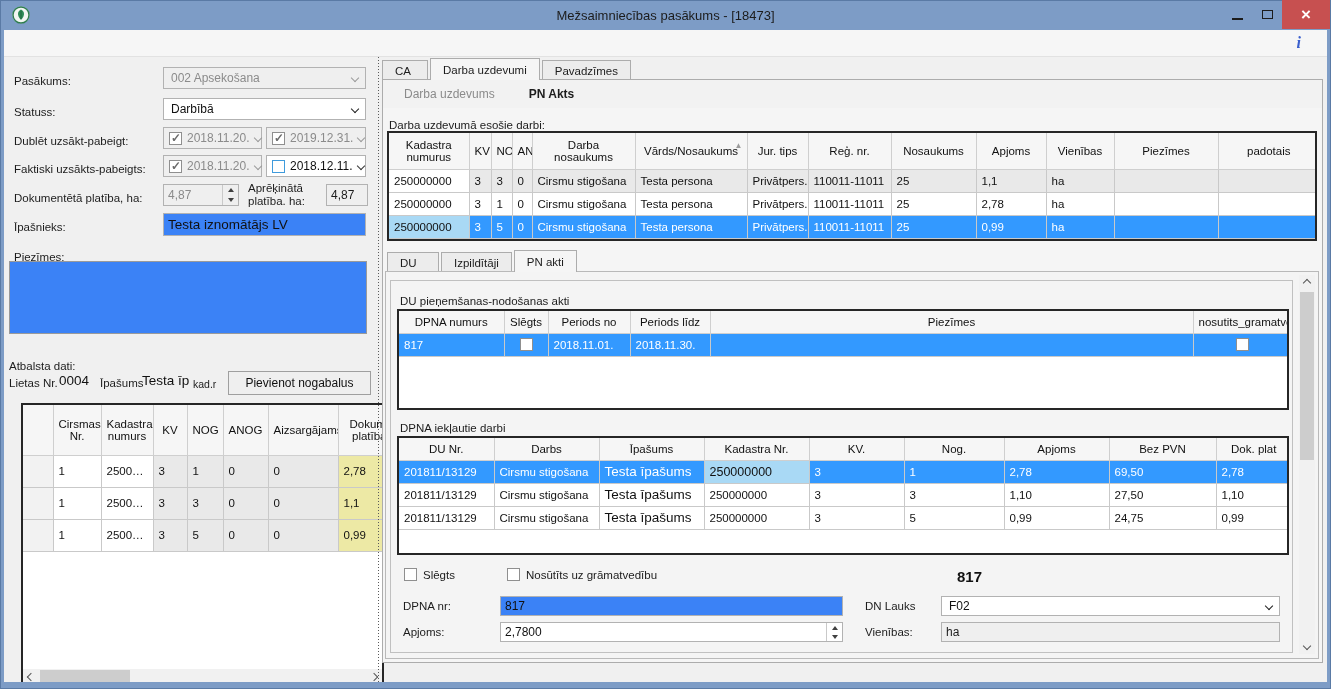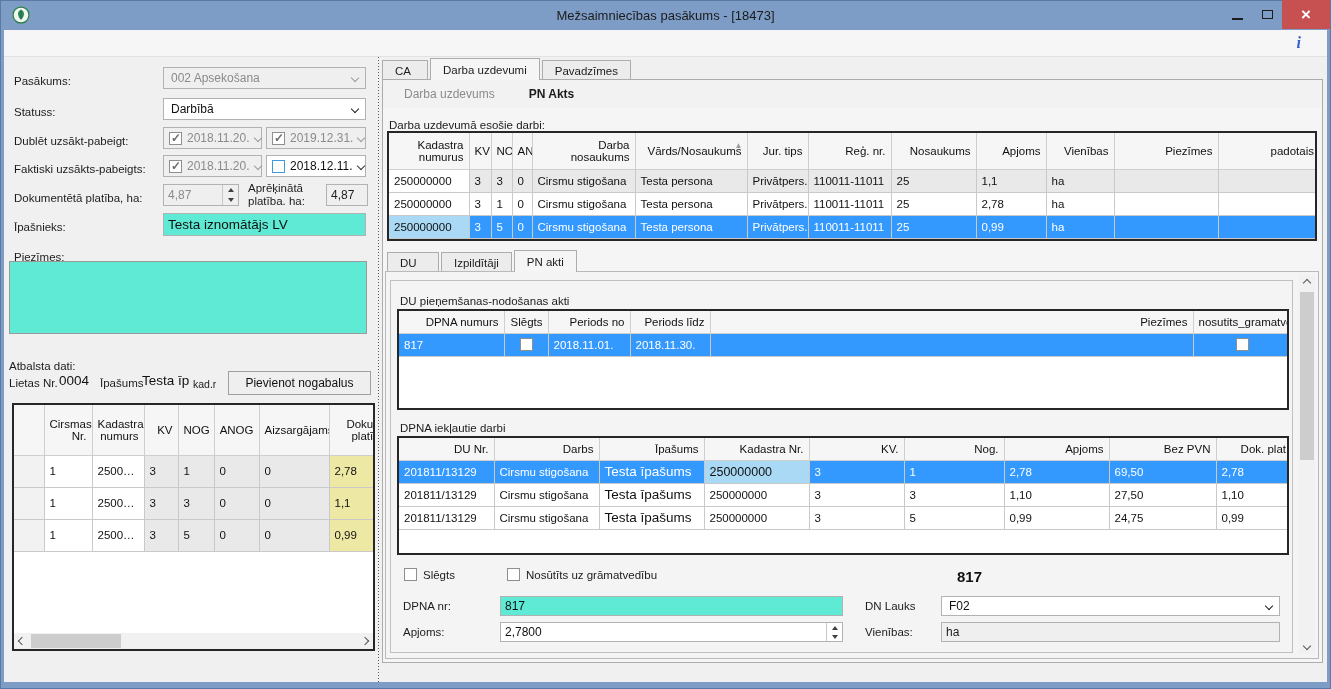--- a/index.html
+++ b/index.html
@@ -37,36 +37,36 @@
   .chev.left{transform:rotate(-45deg)}
   .chev.right{transform:rotate(135deg)}
   .combo{display:flex;align-items:center;border:1px solid #b2b2b2;background:#fff;padding:0 7px;font-size:12px;color:#111}
   .combo .chev{margin-left:auto}
   .combo.disabled{background:#efefef;color:#8b8b8b}
   .combo.disabled .chev{border-color:#9a9a9a}
   .datebox{display:flex;align-items:center;gap:5px;border:1px solid #b2b2b2;background:#efefef;padding:0 5px;font-size:12px;color:#8b8b8b}
   .datebox.enabled{background:#fff;color:#111}
   .datebox .chev{margin-left:auto;border-color:#9a9a9a}
   .datebox.enabled .chev{border-color:#333}
-  .txt{border:1px solid #b2b2b2;background:#5eead4;font-size:12px;color:#111;padding:0 4px;outline:none}
+  .txt{border:1px solid #b2b2b2;background:#3b82f6;font-size:12px;color:#111;padding:0 4px;outline:none}
   .txt.disabled{background:#efefef;color:#555}
   .spinner{display:flex;border:1px solid #b2b2b2;background:#efefef}
   .spinner input{flex:1;border:0;background:transparent;font-size:12px;color:#8b8b8b;padding:0 4px;outline:none;min-width:0}
   .spinner.enabled{background:#fff}
   .spinner.enabled input{color:#111}
   .spin-btns{width:16px;border-left:1px solid #c9c9c9;display:flex;flex-direction:column}
   .spin-btns div{flex:1;display:flex;align-items:center;justify-content:center}
   .tri-up{width:0;height:0;border-left:3px solid transparent;border-right:3px solid transparent;border-bottom:4px solid #404040}
   .tri-down{width:0;height:0;border-left:3px solid transparent;border-right:3px solid transparent;border-top:4px solid #404040}
   .btn{background:#efefef;border:1px solid #9f9f9f;font-size:12px;color:#111;display:flex;align-items:center;justify-content:center}
 
   
   .gridbox{border:2px solid #262626;background:#fff;overflow:hidden;position:relative}
   table.grid{border-collapse:collapse;table-layout:fixed;width:100%;font-size:11.5px;color:#111}
-  table.grid th{font-weight:normal;text-align:right;background:#f6f6f6;border:1px solid #cfcfcf;border-top:0;padding:2px 5px;vertical-align:middle;overflow:hidden;white-space:normal;position:relative}
+  table.grid th{font-weight:normal;text-align:center;background:#f6f6f6;border:1px solid #cfcfcf;border-top:0;padding:2px 5px;vertical-align:middle;overflow:hidden;white-space:normal;position:relative}
   table.grid th:first-child{border-left:0}
   table.grid th:last-child{border-right:0}
   table.grid td{border:1px solid #c9c9c9;padding:2px 5px;overflow:hidden;white-space:nowrap;background:#fff}
   table.grid td:first-child{border-left:0}
   table.grid td:last-child{border-right:0}
   table.grid tr.selected td{background:#3399ff;color:#fff}
   .sort{color:#9a9a9a;font-size:8px;margin-left:6px;position:absolute;right:4px;top:8px}
   td.cbcell{text-align:center}
   td.cbcell .cb{vertical-align:middle}
 
@@ -220,21 +220,21 @@
 
         <div class="lp-abs lbl" style="left:1px;top:297px">Atbalsta dati:</div>
 
         <div class="lp-abs lbl" style="left:1px;top:314px">Lietas Nr.</div>
         <div class="lp-abs big-val" style="left:51px;top:310px">0004</div>
         <div class="lp-abs lbl" style="left:92px;top:314px">Īpašums</div>
         <div class="lp-abs big-val" style="left:134px;top:310px">Testa īp</div>
         <div class="lp-abs lbl" style="left:185px;top:315px;font-size:10.5px">kad.r</div>
         <div class="lp-abs btn" style="left:220px;top:308px;width:143px;height:24px">Pievienot nogabalus</div>
 
-        <div class="lp-abs gridbox" style="left:4px;top:340px;width:363px;height:248px">
+        <div class="lp-abs gridbox" style="left:13px;top:340px;width:363px;height:284px">
           <table class="grid" id="left-table" style="width:377px">
             <colgroup>
                 <col style="width:30px">
                 <col style="width:48px">
                 <col style="width:52px">
                 <col style="width:34px">
                 <col style="width:36px">
                 <col style="width:45px">
                 <col style="width:70px">
                 <col style="width:62px">

